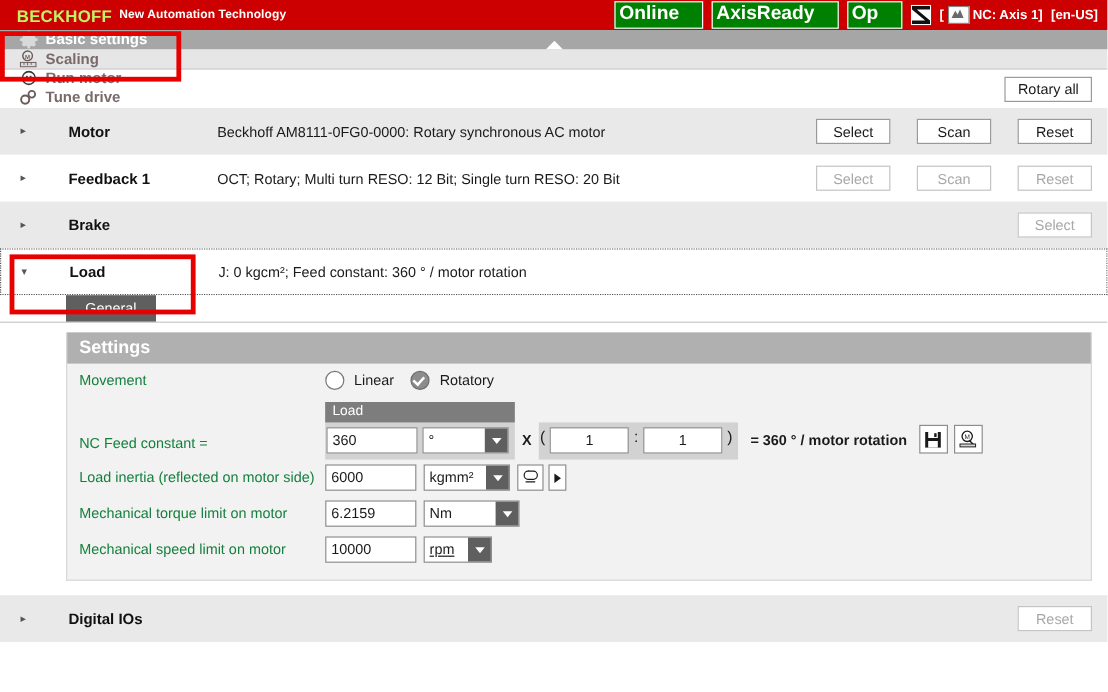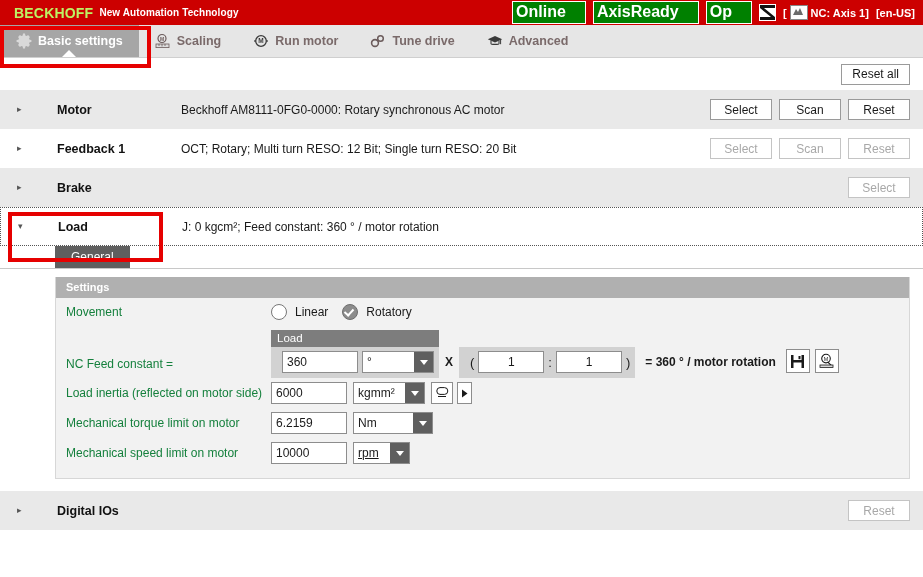--- a/index.html
+++ b/index.html
@@ -89,20 +89,21 @@
   }
 
   
   .tabstrip {
     height: 32px;
     background: #e6e6e6;
     border-bottom: 1px solid #cfcfcf;
     display: flex;
     align-items: stretch;
     position: relative;
+    flex-direction: column;
   }
   .tab {
     display: flex;
     align-items: center;
     gap: 6px;
     padding: 0 16px;
     font-size: 12.5px;
     font-weight: bold;
     color: #7a6a6a;
     position: relative;
@@ -186,21 +187,21 @@
     padding-left: 26px;
     box-sizing: border-box;
   }
   .acc-desc {
     flex: 1;
     font-size: 12px;
     color: #1a1a1a;
   }
   .acc-btns {
     display: flex;
-    gap: 7px;
+    gap: 22px;
     flex: none;
   }
   .acc-btns .btn { min-width: 62px; }
 
   
   .detail {
     position: relative;
     background: #ffffff;
   }
   .subtabs {
@@ -222,21 +223,21 @@
   .panel {
     margin: 8px 13px 0 55px;
     background: #f2f2f2;
     border: 1px solid #d7d7d7;
     border-top: none;
     padding-bottom: 10px;
   }
   .panel-header {
     background: #b0b0b0;
     color: #ffffff;
-    font-size: 11px;
+    font-size: 15px;
     font-weight: bold;
     padding: 4px 10px 5px 10px;
   }
   .field-row {
     display: flex;
     align-items: center;
     padding: 0 0 0 10px;
     min-height: 30px;
   }
   .field-label {
@@ -325,23 +326,22 @@
     padding: 0;
     display: inline-block;
   }
   .grp-head {
     background: #7d7d7d;
     color: #ffffff;
     font-size: 11.5px;
     padding: 2px 6px 3px 6px;
   }
   .grp-body {
-    padding: 4px 5px 5px 11px;
-    display: flex;
-    align-items: center;
+    padding: 4px 5px 5px 1px;
+    display: flex;
     gap: 4px;
   }
   .iconbtn {
     width: 24px;
     height: 24px;
     border: 1px solid #8d8d8d;
     background: #ffffff;
     display: inline-flex;
     align-items: center;
     justify-content: center;
@@ -457,21 +457,21 @@
         <path d="M13.6 6.8v4.4" stroke="#3a3a3a" stroke-width="1"></path>
       </svg>
     </span>
     <span>Advanced</span>
   </div>
 </div>
 
 <div class="content">
 
   <div class="toolbar-row">
-    <button class="btn">Reset all</button>
+    <button class="btn">Rotary all</button>
   </div>
 
   <div class="acc-row shaded">
     <span class="acc-arrow">▸</span>
     <span class="acc-title">Motor</span>
     <span class="acc-desc">Beckhoff AM8111-0FG0-0000: Rotary synchronous AC motor</span>
     <span class="acc-btns">
       <button class="btn">Select</button>
       <button class="btn">Scan</button>
       <button class="btn">Reset</button>

